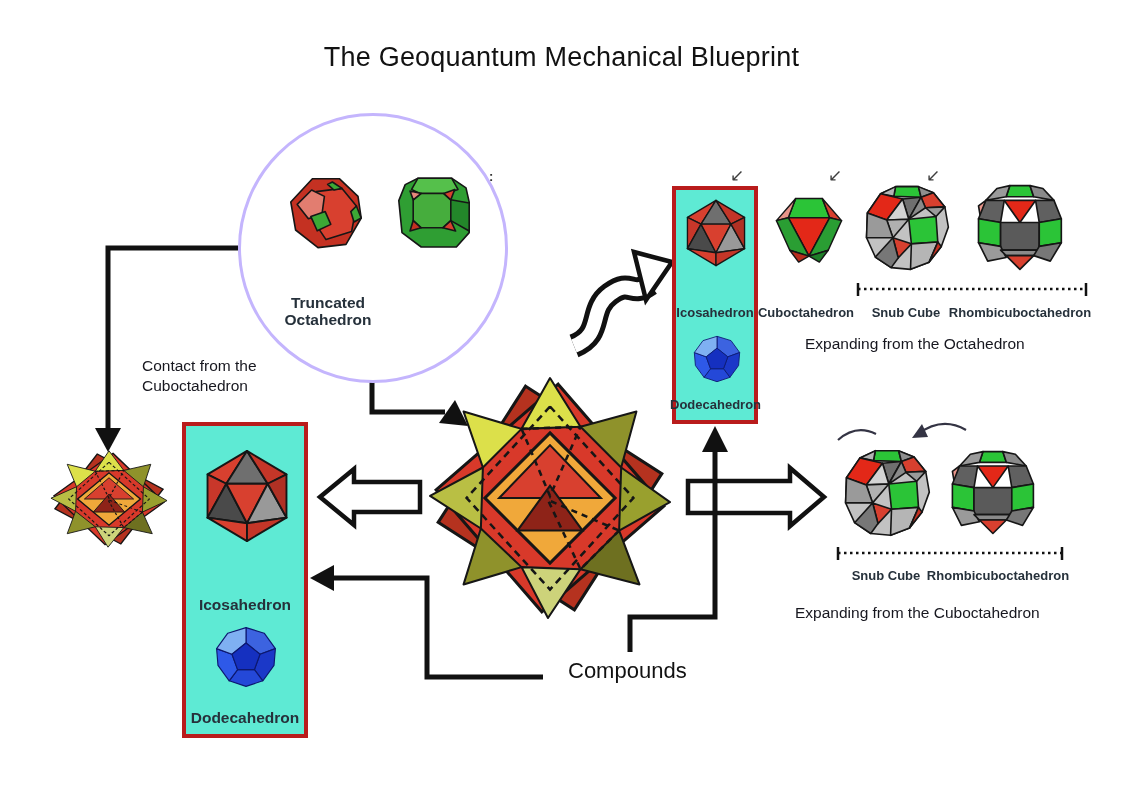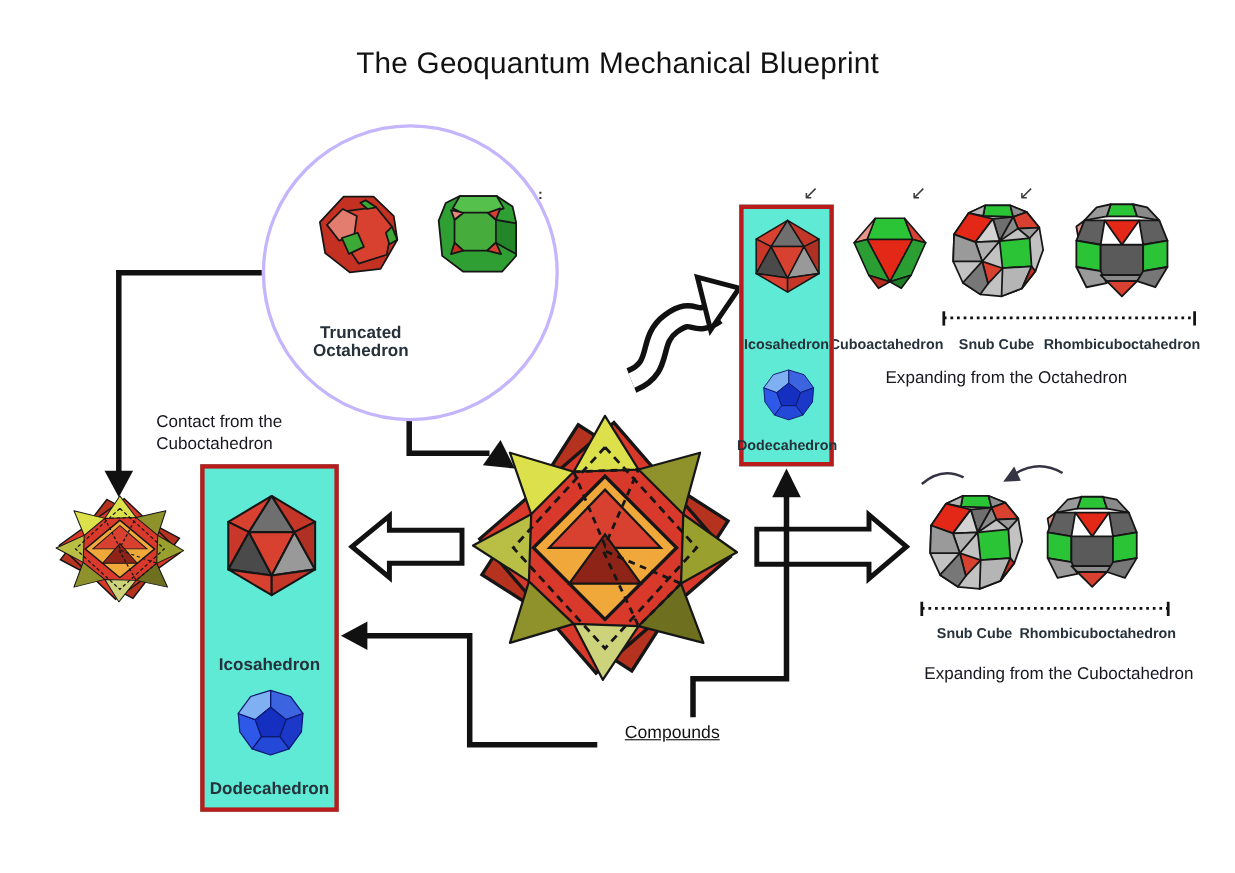--- a/index.html
+++ b/index.html
@@ -11,21 +11,21 @@
   #title{
     left:0;top:42px;width:1123px;text-align:center;
     font-size:27px;color:#121212;letter-spacing:.2px;
   }
   .poly-label{
     font-weight:700;color:#26313b;text-align:center;line-height:1.12;
     font-size:15.5px;
   }
   .poly-label.small{font-size:13px;}
   .note{color:#17171f;font-size:15.5px;line-height:1.3;}
-  #compounds-label{font-size:16px;color:#121212;text-decoration:underline;}
+  #compounds-label{font-size:22px;color:#121212;}
   #big-circle{
     left:238px;top:113px;width:264px;height:264px;border:3px solid #c4b5fd;
     border-radius:50%;background:#fff;z-index:2;
   }
   .frame-box{border:4px solid #b91c1c;background:#5eead4;z-index:2;}
   #overlay{left:0;top:0;z-index:1;}
   .shape{z-index:3;}
   .sw-arrow{font-size:17px;color:#3d3d3d;z-index:3;}
   #stray-colon{font-size:13px;font-weight:700;color:#333;z-index:3;}
 </style>
@@ -206,21 +206,21 @@
         <use href="#sym-troct"></use>
       </svg>
     <svg class="abs shape" style="left:148px;top:59px" width="90" height="80" viewBox="0 0 100 100">
         <use href="#sym-trcube"></use>
       </svg>
     <div class="abs poly-label" style="left:25px;top:178px;width:124px">Truncated Octahedron</div>
   </div>
 
   <div id="stray-colon" class="abs" style="left:489px;top:169px">:</div>
 
-  <div class="abs note" style="left:142px;top:374px;width:150px">Contact from the Cuboctahedron</div>
+  <div class="abs note" style="left:142px;top:356px;width:150px">Contact from the Cuboctahedron</div>
 
   <svg class="abs shape" style="left:50px;top:450px" width="118" height="98" viewBox="0 0 240 240" preserveAspectRatio="none">
     <use href="#sym-compound"></use>
   </svg>
 
   <svg class="abs shape" style="left:428px;top:376px" width="244" height="244" viewBox="0 0 240 240">
     <use href="#sym-compound"></use>
   </svg>
 
   <div class="abs frame-box" style="left:182px;top:422px;width:118px;height:308px">
@@ -245,21 +245,21 @@
     <div class="abs poly-label small" style="left:-6px;top:208px;width:90px">Dodecahedron</div>
   </div>
 
   <div class="abs sw-arrow" style="left:730px;top:165px">↙</div>
   <div class="abs sw-arrow" style="left:828px;top:165px">↙</div>
   <div class="abs sw-arrow" style="left:926px;top:165px">↙</div>
 
   <svg class="abs shape" style="left:768px;top:194px" width="82" height="74" viewBox="0 0 100 100">
       <use href="#sym-cubocta"></use>
     </svg>
-  <div class="abs poly-label small" style="left:750px;top:306px;width:112px">Cuboactahedron</div>
+  <div class="abs poly-label small" style="left:750px;top:306px;width:112px">Cuboctahedron</div>
 
   <svg class="abs shape" style="left:862px;top:184px" width="90" height="88" viewBox="0 0 100 100">
       <use href="#sym-snub"></use>
     </svg>
   <div class="abs poly-label small" style="left:856px;top:306px;width:100px">Snub Cube</div>
 
   <svg class="abs shape" style="left:973px;top:182px" width="92" height="92" viewBox="0 0 100 100">
       <use href="#sym-rhomb"></use>
     </svg>
   <div class="abs poly-label small" style="left:946px;top:306px;width:148px">Rhombicuboctahedron</div>
@@ -269,17 +269,17 @@
   <svg class="abs shape" style="left:842px;top:448px" width="90" height="90" viewBox="0 0 100 100">
       <use href="#sym-snub"></use>
     </svg>
   <div class="abs poly-label small" style="left:836px;top:569px;width:100px">Snub Cube</div>
 
   <svg class="abs shape" style="left:945px;top:448px" width="94" height="90" viewBox="0 0 100 100">
       <use href="#sym-rhomb"></use>
     </svg>
   <div class="abs poly-label small" style="left:924px;top:569px;width:148px">Rhombicuboctahedron</div>
 
-  <div class="abs note" style="left:795px;top:603px;width:290px;text-align:right">Expanding from the Cuboctahedron</div>
+  <div class="abs note" style="left:795px;top:603px;width:290px;text-align:left">Expanding from the Cuboctahedron</div>
 
   <div id="compounds-label" class="abs" style="left:568px;top:658px">Compounds</div>
 
 </div>
 
 </body></html>

